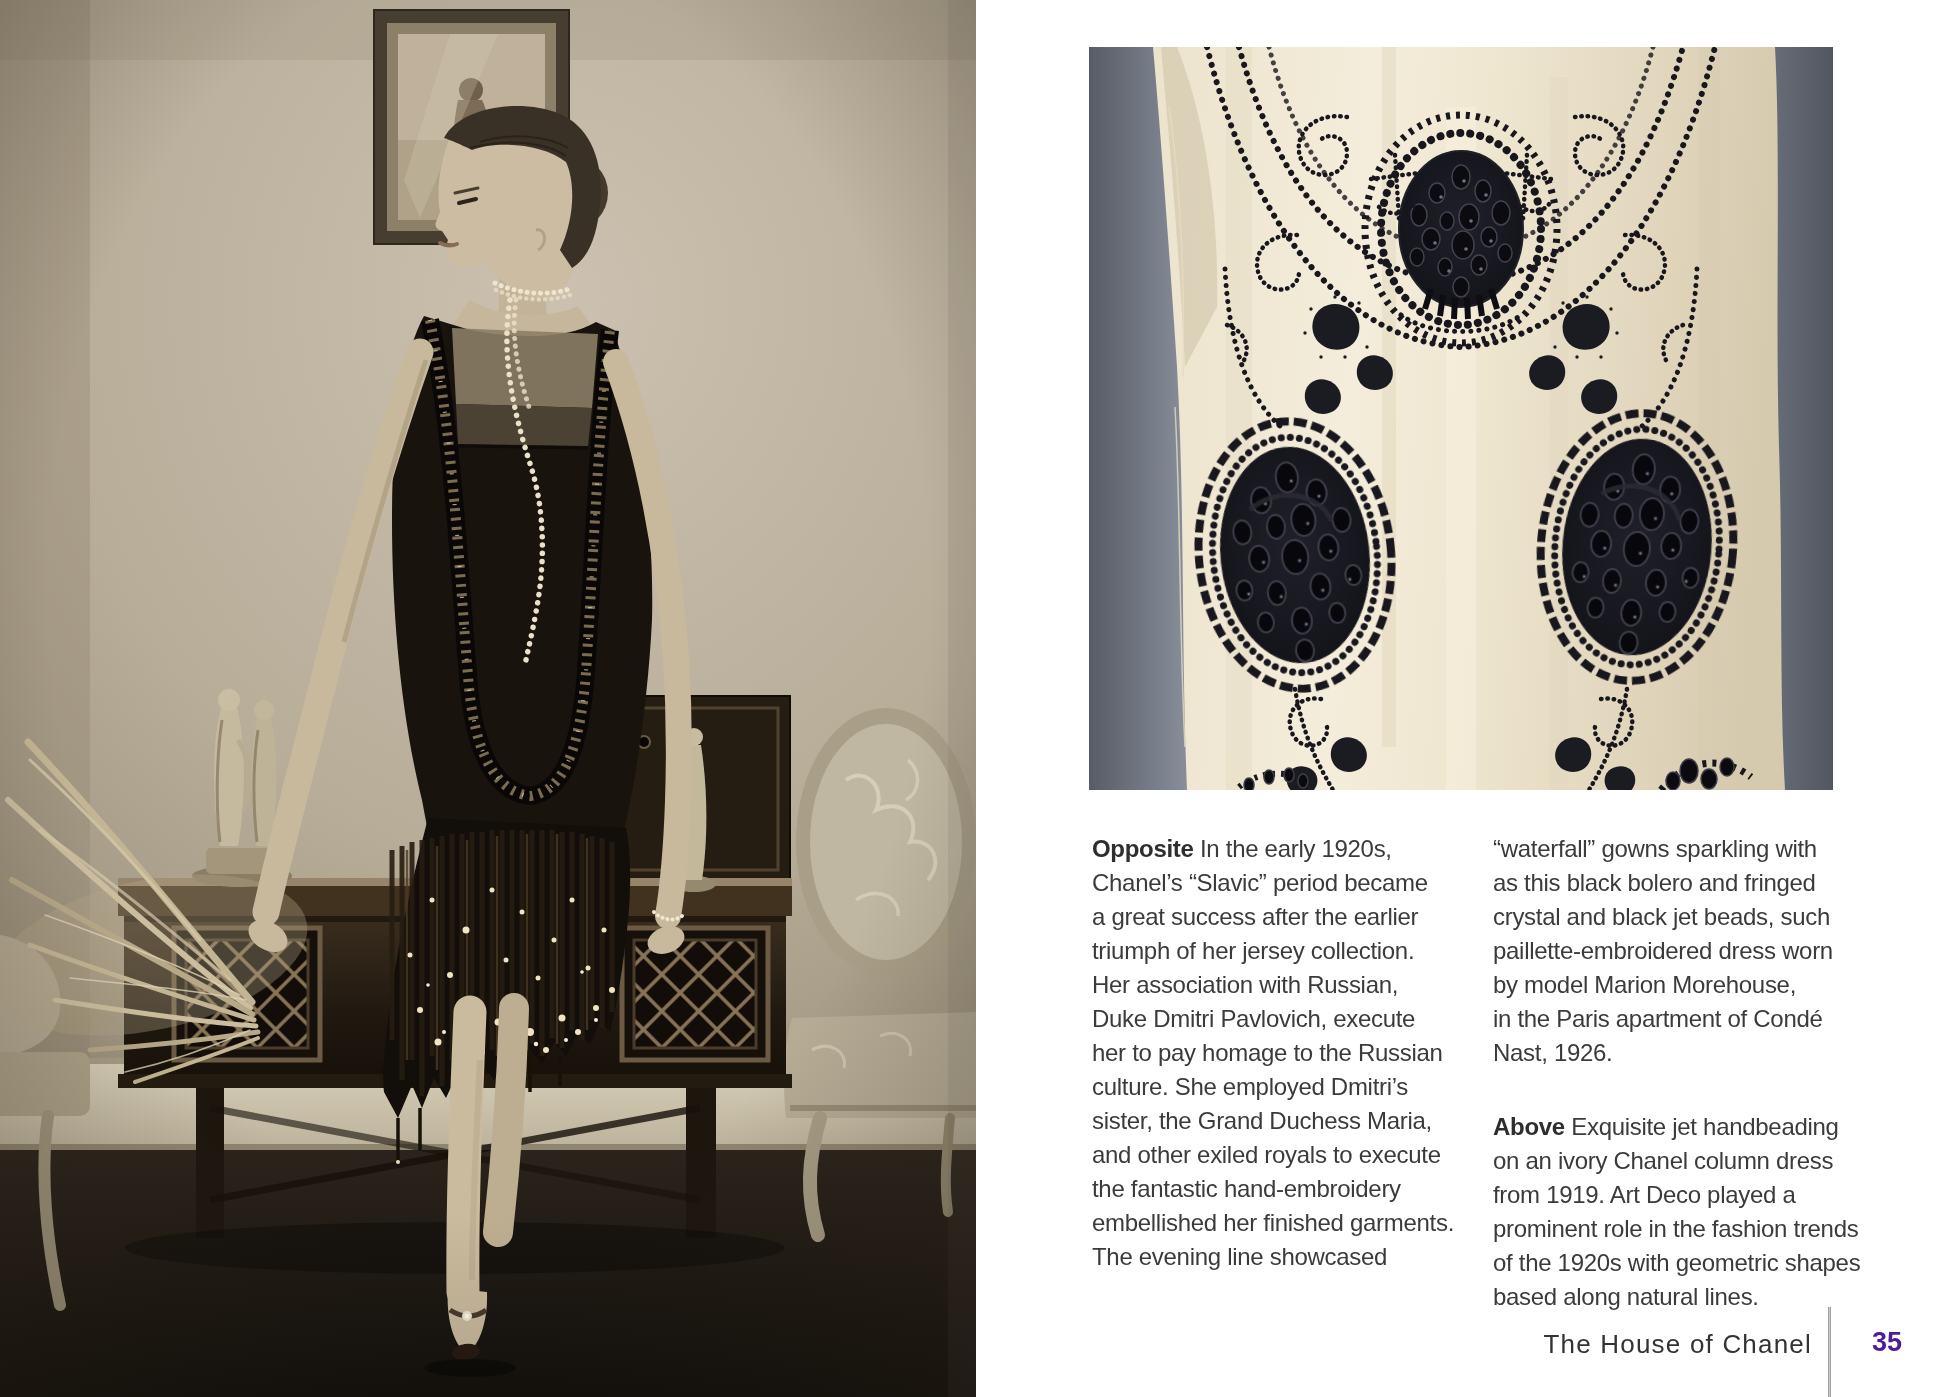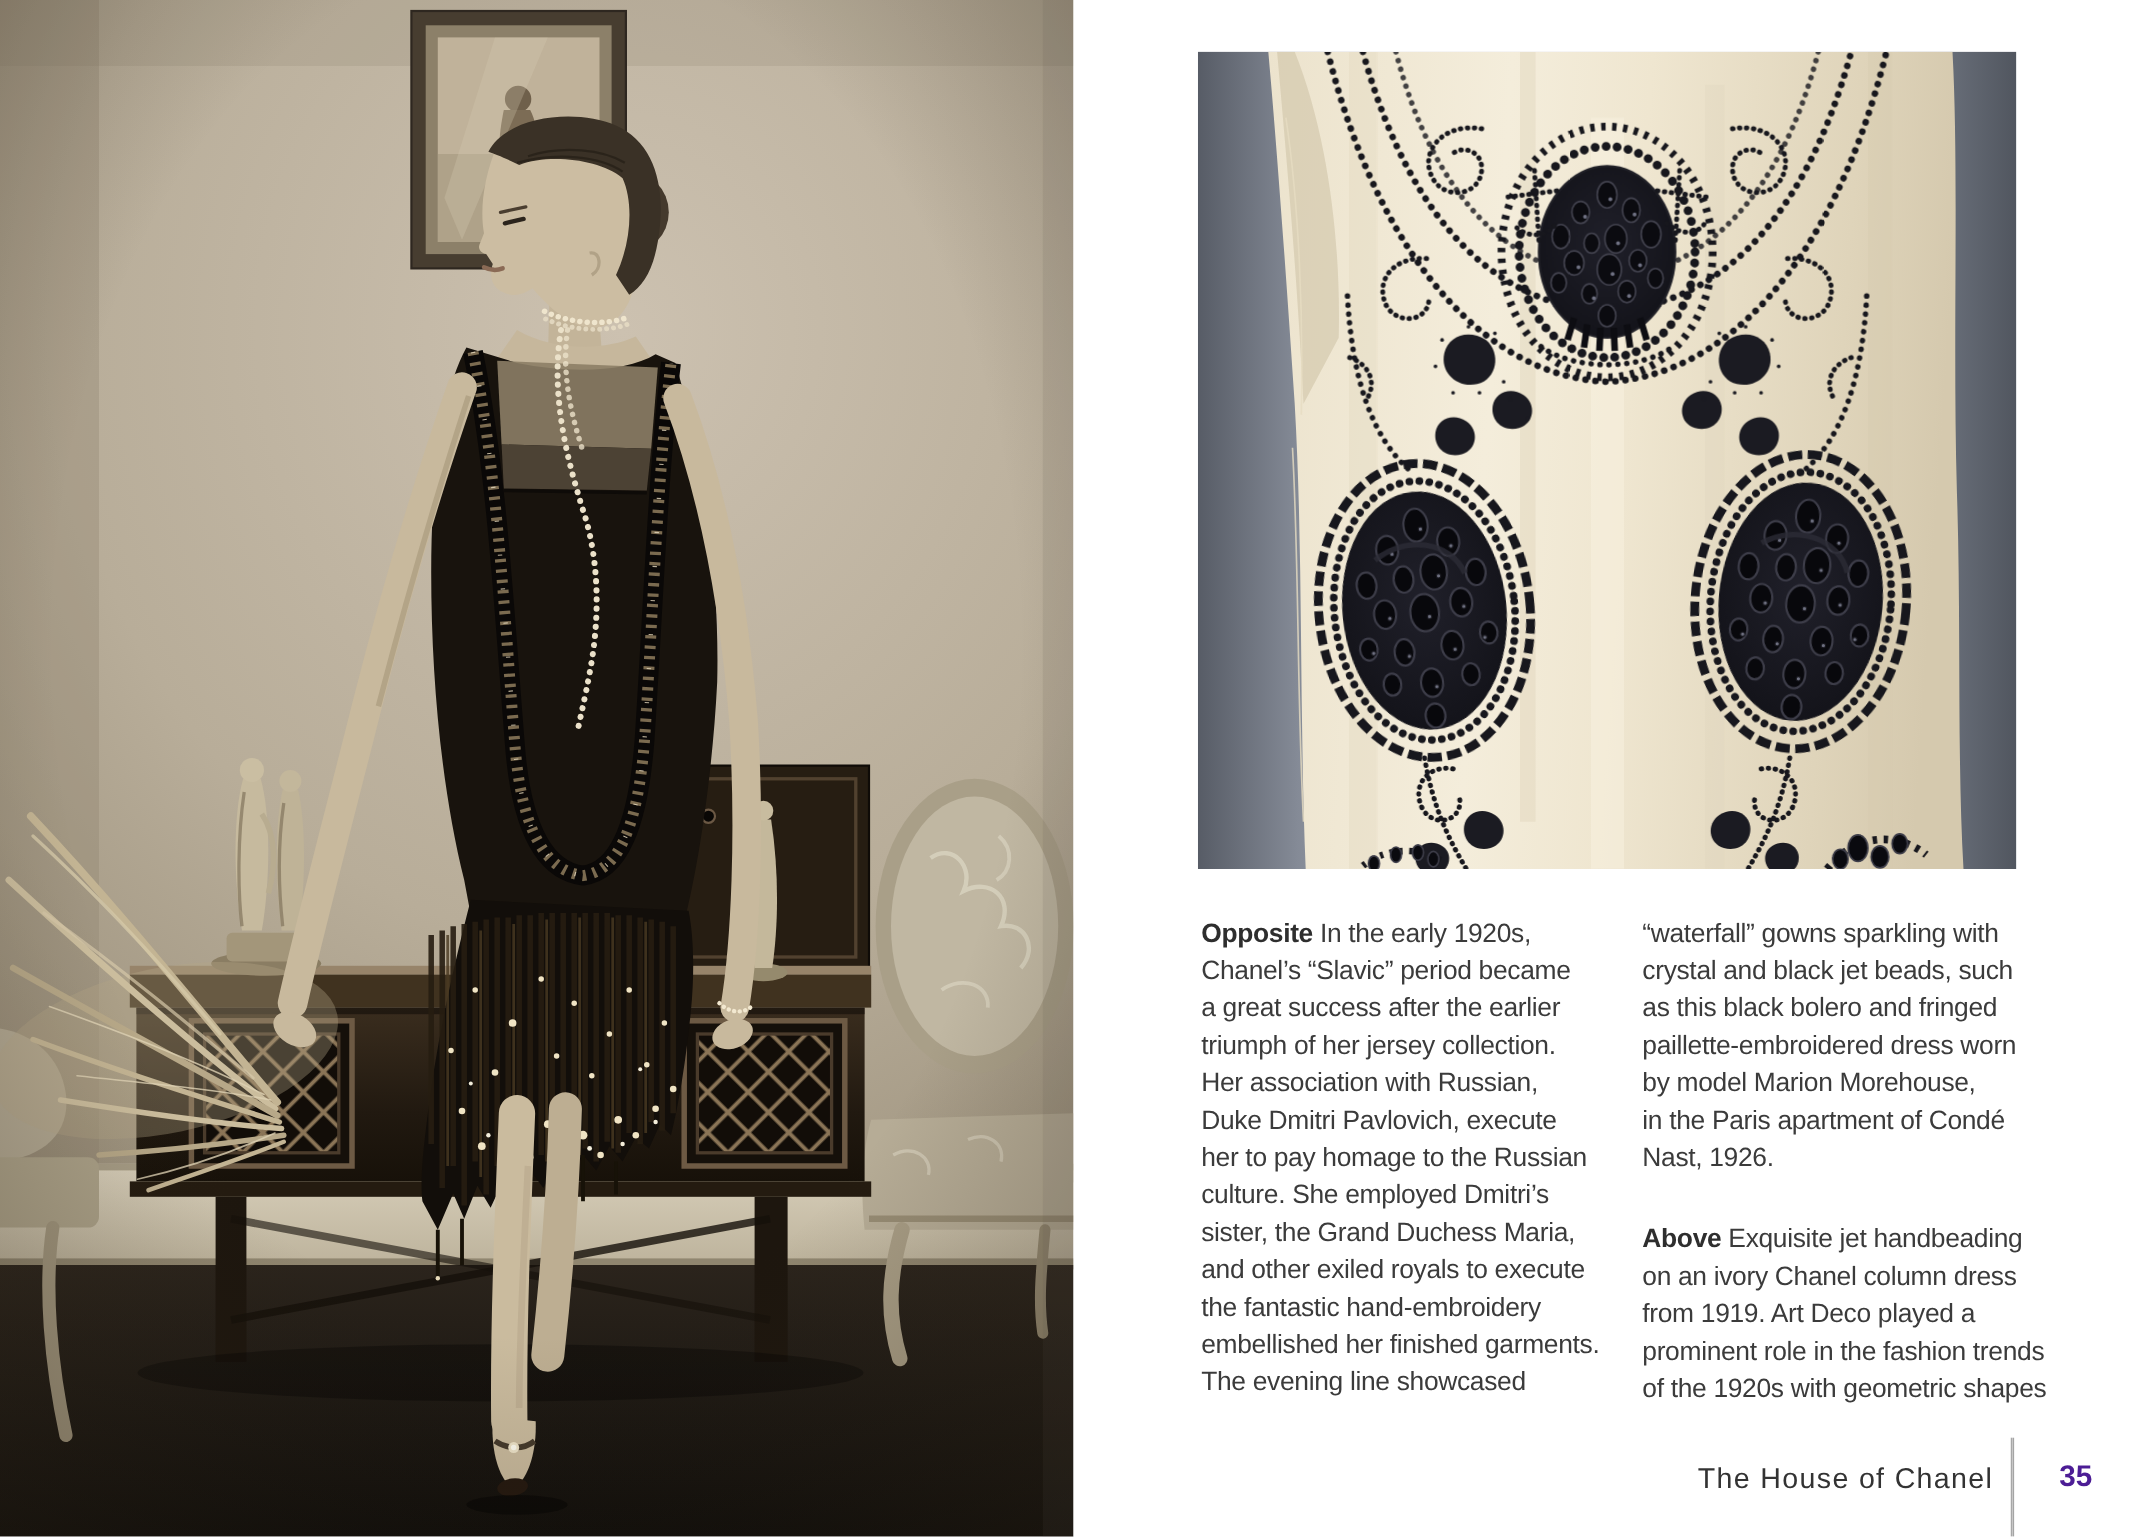--- a/index.html
+++ b/index.html
@@ -459,33 +459,34 @@
         <div class="cap-line">sister, the Grand Duchess Maria,</div>
         <div class="cap-line">and other exiled royals to execute</div>
         <div class="cap-line">the fantastic hand-embroidery</div>
         <div class="cap-line">embellished her finished garments.</div>
         <div class="cap-line">The evening line showcased</div>
       </div>
     </div>
   <div class="caption caption-right">
       <div class="cap-para">
         <div class="cap-line">“waterfall” gowns sparkling with</div>
+        <div class="cap-line">as this black bolero and fringed</div>
         <div class="cap-line">crystal and black jet beads, such</div>
-        <div class="cap-line">as this black bolero and fringed</div>
         <div class="cap-line">paillette-embroidered dress worn</div>
         <div class="cap-line">by model Marion Morehouse,</div>
         <div class="cap-line">in the Paris apartment of Condé</div>
         <div class="cap-line">Nast, 1926.</div>
       </div>
       <div class="cap-para">
         <div class="cap-line"><b>Above</b> Exquisite jet handbeading</div>
         <div class="cap-line">on an ivory Chanel column dress</div>
         <div class="cap-line">from 1919. Art Deco played a</div>
         <div class="cap-line">prominent role in the fashion trends</div>
         <div class="cap-line">of the 1920s with geometric shapes</div>
+        <div class="cap-line">based along natural lines.</div>
       </div>
     </div>
 
   <div class="footer-title">The House of Chanel</div>
   <div class="footer-rule"></div>
   <div class="footer-page">35</div>
 
 </div>
 
 </body></html>

